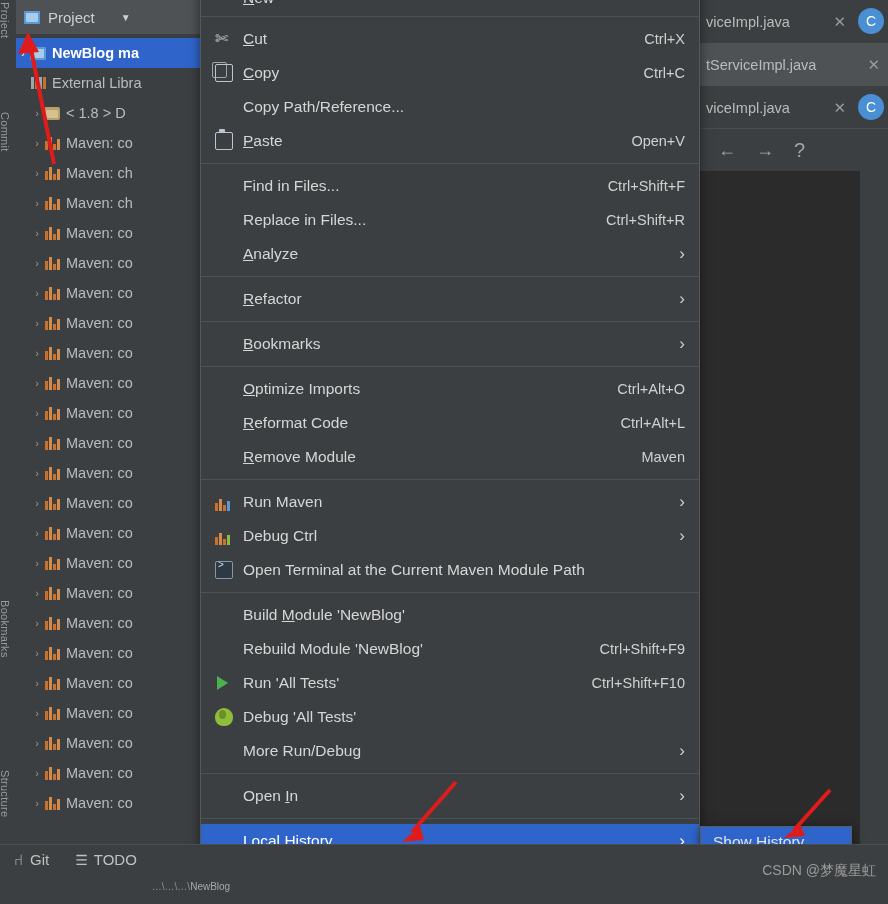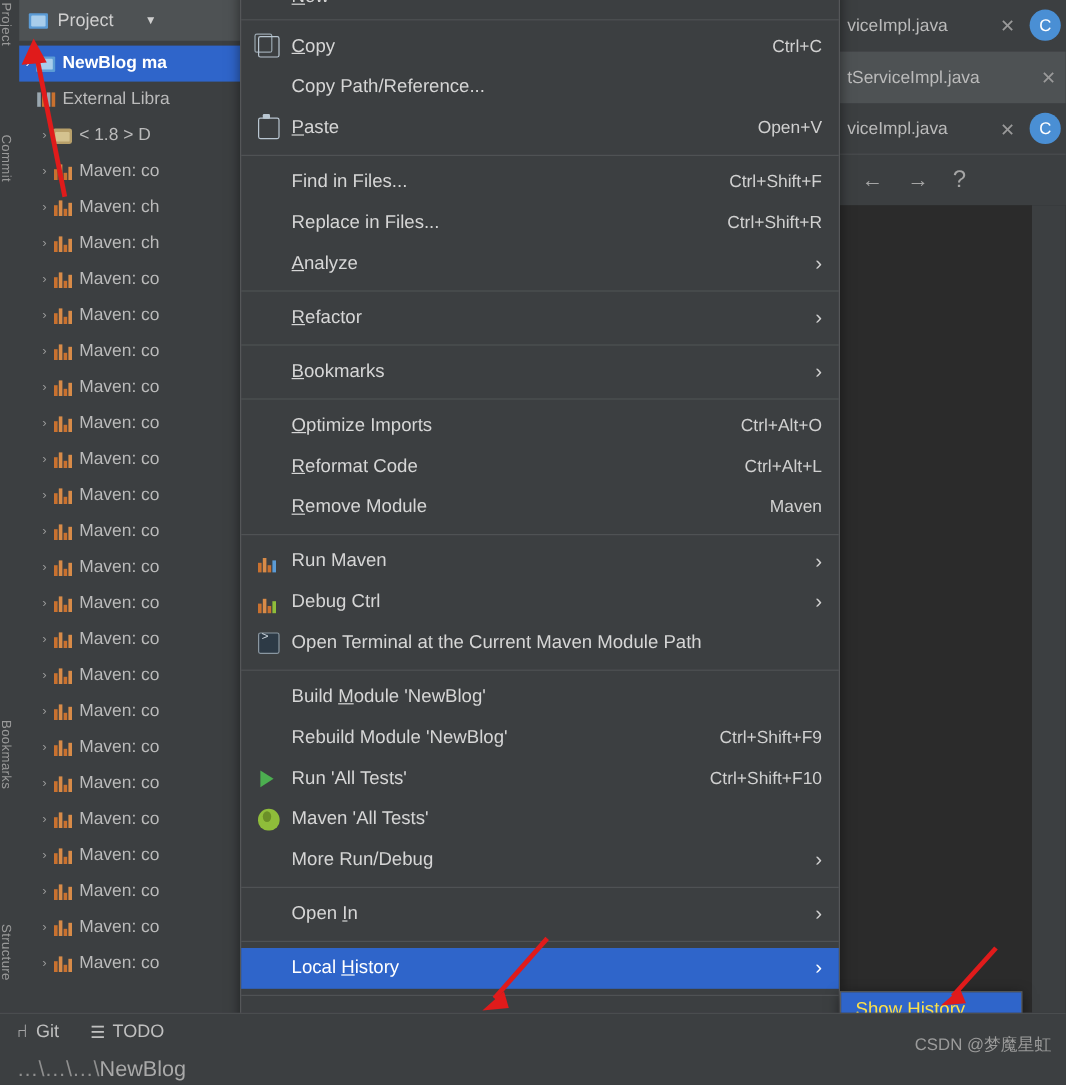--- a/index.html
+++ b/index.html
@@ -90,22 +90,22 @@
     position: absolute; left: 0; bottom: 0; width: 888px; height: 60px;
     background: #3c3f41; border-top: 1px solid #4a4d4f;
     z-index: 30;
   }
   #bottom-row1 {
     position:absolute; left:14px; top:6px; display:flex; align-items:center; gap:26px;
     font-size:15px; color:#c0c0c0;
   }
   #bottom-row1 .bitem { display:flex; align-items:center; gap:7px; }
   #bottom-row2 {
-    position:absolute; left:14px; top:36px; font-size:18px; color:#a9a9a9;
-    white-space:nowrap; overflow:hidden; width:330px;
+    position:absolute; left:26px; top:36px; font-size:10px; color:#a9a9a9;
+    white-space:nowrap; overflow:hidden; width:330px;text-align:center;
   }
   .git-glyph { font-size:15px; color:#c0c0c0; }
   .todo-glyph { font-size:14px; color:#c0c0c0; letter-spacing:-1px;}
 
   #watermark {
     position:absolute; right: 12px; bottom: 24px;
     font-size: 14px; color: #9b9b9b; z-index: 40;
   }
 
   
@@ -188,21 +188,21 @@
   #submenu {
     position:absolute; left: 700px; top: 826px; width: 152px;
     background:#3c3f41; border:1px solid #5a5c5e;
     box-shadow: 0 2px 10px rgba(0,0,0,.5);
     z-index: 25;
   }
   #submenu .smi {
     height:30px; display:flex; align-items:center; padding-left:12px;
     font-size:15.5px; color:#d6d6d6; white-space:nowrap;
   }
-  #submenu .smi.hl { background:#2f65ca; color:#fde047; }
+  #submenu .smi.hl { background:#2f65ca; color:#e5e5e5; }
 
   
   .annot { position:absolute; z-index:50; pointer-events:none; }
 </style>
 </head>
 <body>
 
 <div id="left-panel">
 
   <div class="rail-label" id="rail-project">Project</div>
@@ -520,20 +520,25 @@
   <div id="editor-body"></div>
   <div id="right-gutter"></div>
 </div>
 
 <div id="ctx">
     <div class="mi" style="height: 22px; align-items: flex-start; overflow: hidden;">
       <span><u>N</u>ew</span>
     </div>
     <div class="msep"></div>
     <div class="mi">
+      <span class="mico ic-cut"></span>
+      <span><u>C</u>ut</span>
+      <span class="accel">Ctrl+X</span>
+    </div>
+    <div class="mi">
       <span class="mico ic-copy" style="position: absolute;"></span>
       <span><u>C</u>opy</span>
       <span class="accel">Ctrl+C</span>
     </div>
     <div class="mi">
       <span>Copy Path/Reference...</span>
     </div>
     <div class="mi">
       <span class="mico ic-paste" style="position: absolute;"></span>
       <span><u>P</u>aste</span>
@@ -608,21 +613,21 @@
       <span>Rebuild Module 'NewBlog'</span>
       <span class="accel">Ctrl+Shift+F9</span>
     </div>
     <div class="mi">
       <span class="mico ic-run"></span>
       <span>Run 'All Tests'</span>
       <span class="accel">Ctrl+Shift+F10</span>
     </div>
     <div class="mi">
       <span class="mico ic-bug" style="position: absolute;"></span>
-      <span>Maven 'All Tests'</span>
+      <span>Debug 'All Tests'</span>
     </div>
     <div class="mi">
       <span>More Run/Debug</span>
       <span class="sub" style="font-size: 17px;">›</span>
     </div>
     <div class="msep"></div>
     <div class="mi">
       <span>Open <u>I</u>n</span>
       <span class="sub" style="font-size: 17px;">›</span>
     </div>

